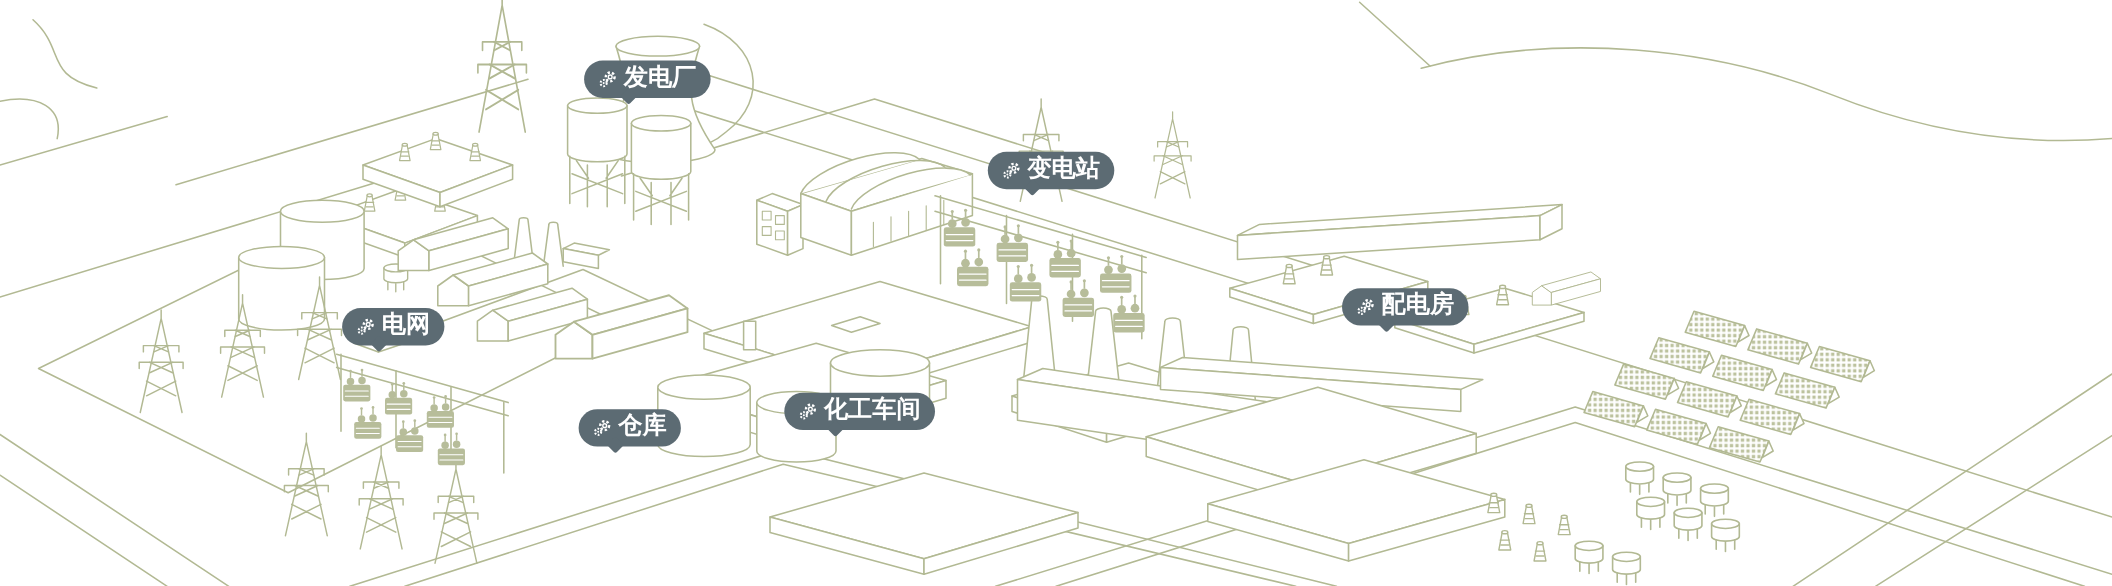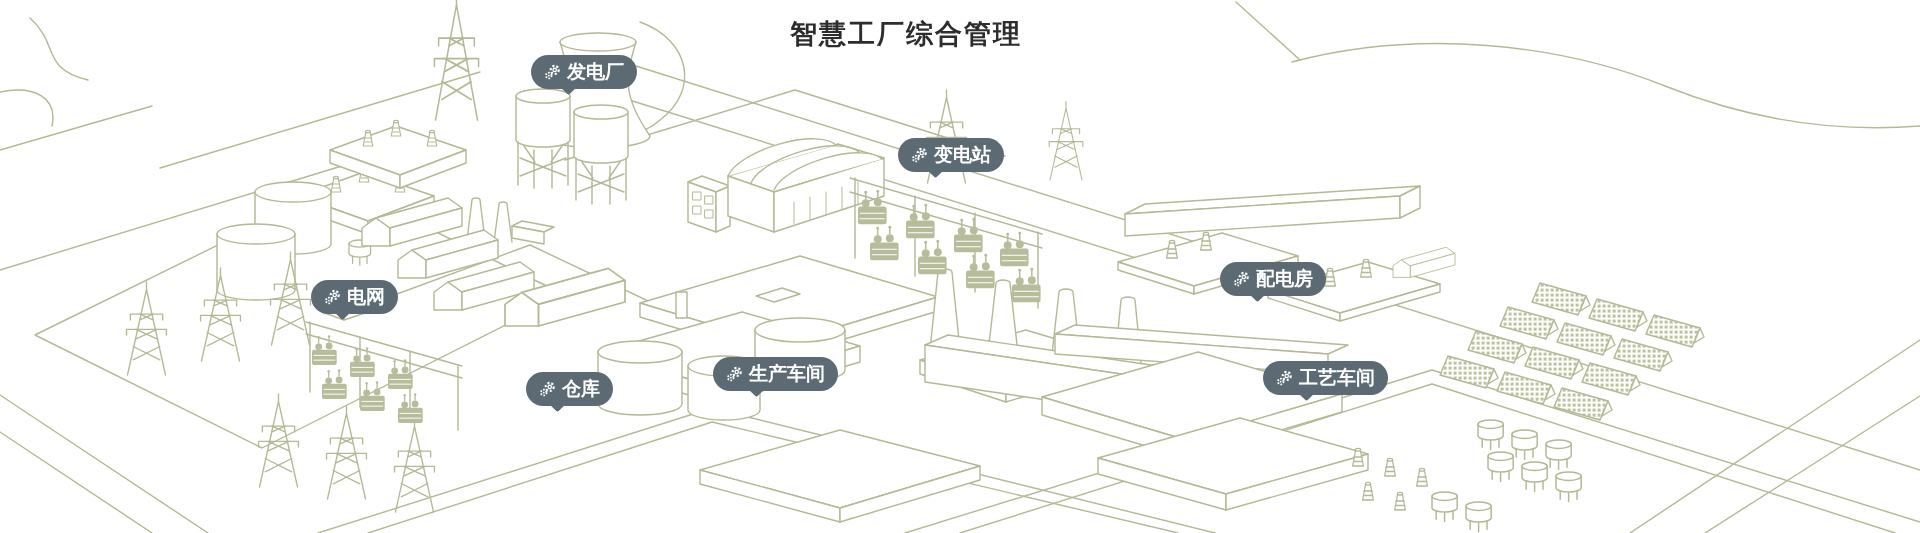--- a/index.html
+++ b/index.html
@@ -2,21 +2,21 @@
 <html><head>
 <meta charset="utf-8">
 <style>
   html,body{margin:0;padding:0;background:#fff;}
   .stage{position:relative;width:1920px;height:533px;background:#ffffff;overflow:hidden;
          font-family:"DejaVu Sans","Liberation Sans",sans-serif;}
   .scene{position:absolute;left:0;top:0;width:1920px;height:533px;}
   .title{position:absolute;left:906px;top:16px;transform:translateX(-50%);margin:0;
          font-size:27px;font-weight:bold;color:#2d2d2d;letter-spacing:2px;white-space:nowrap;}
   .tag{position:absolute;height:34px;display:flex;align-items:center;gap:6px;padding:0 13px;
-       background:#5c6b73;border-radius:17px;color:#ffffff;font-size:19px;font-weight:bold;
+       background:#5c6b73;border-radius:17px;color:#ffffff;font-size:22px;font-weight:bold;
        white-space:nowrap;cursor:pointer;z-index:5;}
   .tag::after{content:"";position:absolute;left:30%;bottom:-4px;width:11px;height:11px;
        background:#5c6b73;transform:rotate(45deg);border-radius:2px;}
   .gicon{width:17px;height:17px;flex:none;}
   .tlabel{line-height:1;padding-bottom:2px;}
 </style>
 </head>
 <body>
 
 <svg width="0" height="0" style="position:absolute" aria-hidden="true">
@@ -297,21 +297,20 @@
         <use href="#stank" transform="translate(1546,440) scale(1.05)"></use>
         <use href="#stank" transform="translate(1488,452) scale(1.05)"></use>
         <use href="#stank" transform="translate(1522,462) scale(1.05)"></use>
         <use href="#stank" transform="translate(1556,472) scale(1.05)"></use>
         <use href="#stank" transform="translate(1432,492) scale(1.05)"></use>
         <use href="#stank" transform="translate(1466,502) scale(1.05)"></use>
       </g>
     </g>
   </svg>
 
-  <h1 class="title">智慧工厂综合管理</h1>
 
   <div class="tag" style="left:531px;top:55px">
     <svg class="gicon" viewBox="0 0 20 20">
         <use href="#gearsym"></use>
       </svg>
     <span class="tlabel">发电厂</span>
   </div>
   <div class="tag" style="left:898px;top:138px">
     <svg class="gicon" viewBox="0 0 20 20">
         <use href="#gearsym"></use>
@@ -333,22 +332,16 @@
   <div class="tag" style="left:526px;top:372px">
     <svg class="gicon" viewBox="0 0 20 20">
         <use href="#gearsym"></use>
       </svg>
     <span class="tlabel">仓库</span>
   </div>
   <div class="tag" style="left:713px;top:357px">
     <svg class="gicon" viewBox="0 0 20 20">
         <use href="#gearsym"></use>
       </svg>
-    <span class="tlabel">生产车间</span>
-  </div>
-  <div class="tag" style="left:1263px;top:361px">
-    <svg class="gicon" viewBox="0 0 20 20">
-        <use href="#gearsym"></use>
-      </svg>
-    <span class="tlabel">工艺车间</span>
+    <span class="tlabel">化工车间</span>
   </div>
 
 </div>
 
 </body></html>

